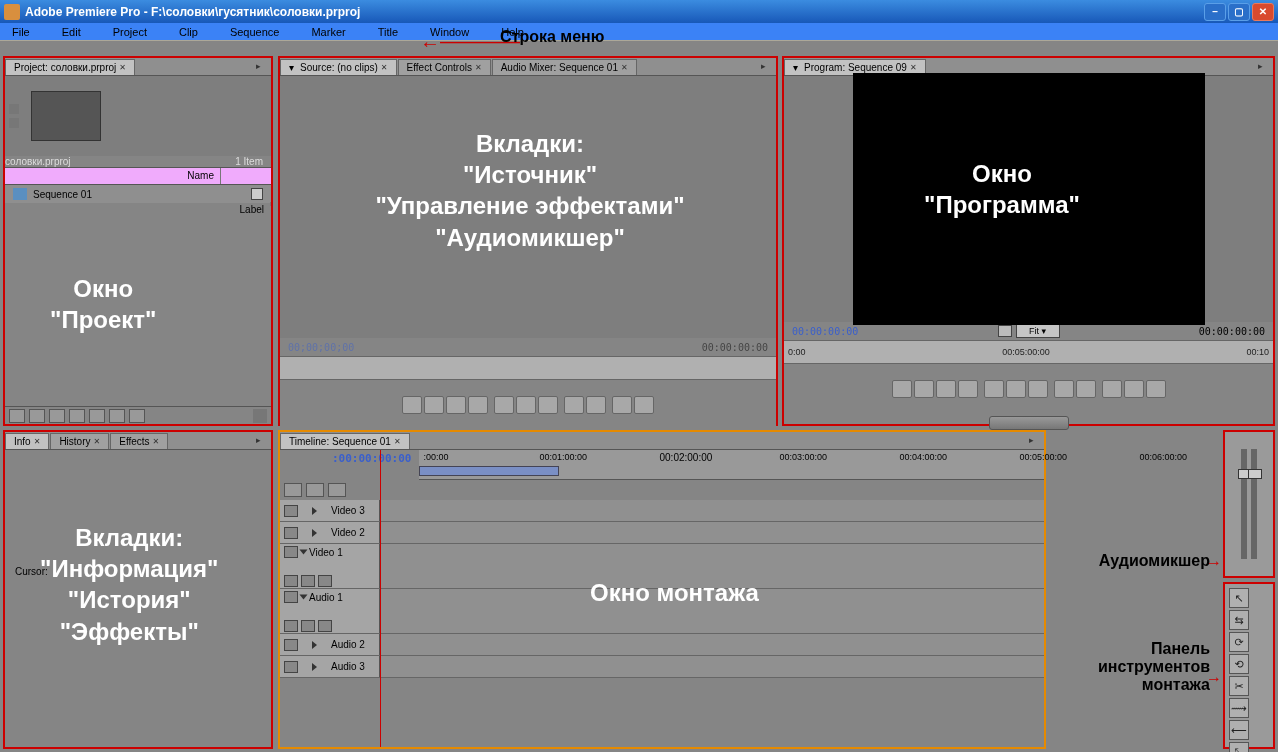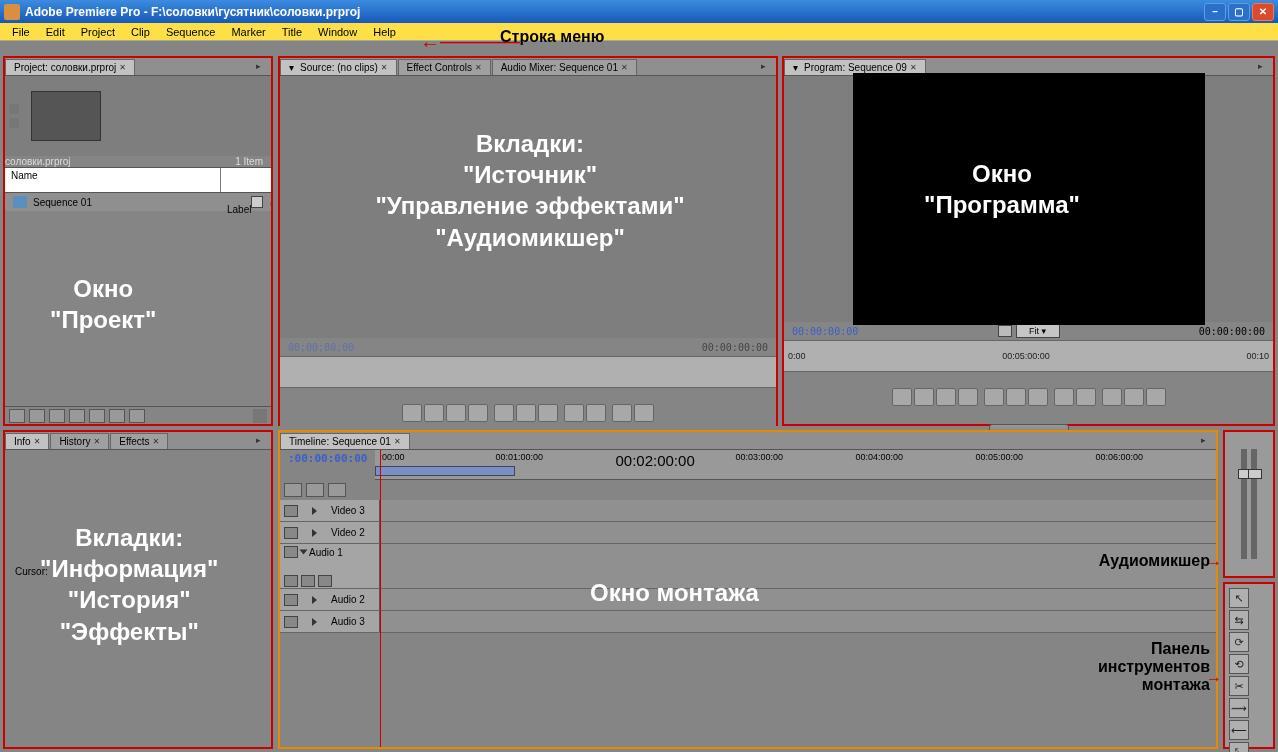--- a/index.html
+++ b/index.html
@@ -9,67 +9,67 @@
 .titlebar { height: 23px; background: linear-gradient(to bottom, #3b8ce0, #1858b8); display: flex; align-items: center; padding: 0 4px; color: white; font-size: 12px; font-weight: bold; }
 .titlebar .app-icon { width: 16px; height: 16px; background: #d88f3e; border-radius: 2px; margin-right: 5px; }
 .titlebar .title-text { flex: 1; }
 .win-btns { display: flex; gap: 2px; }
 .win-btn { width: 22px; height: 18px; border-radius: 3px; display: flex; align-items: center; justify-content: center; font-size: 10px; color: white; }
 .win-min { background: #2a6fc9; border: 1px solid #5a9fe8; }
 .win-max { background: #2a6fc9; border: 1px solid #5a9fe8; }
 .win-close { background: #d94a2e; border: 1px solid #e87a5e; }
 
 
-.menubar { height: 18px; background: #fde047; display: flex; align-items: center; padding: 0 4px; font-size: 11px; gap: 0; border-bottom: 1px solid #aca899; position: relative; }
+.menubar { height: 18px; background: #3b82f6; display: flex; align-items: center; padding: 0 4px; font-size: 11px; gap: 16px; border-bottom: 1px solid #aca899; position: relative; }
 .menubar .menu-item { padding: 2px 8px; cursor: default; }
 
 
 .panel { background: #858585; position: absolute; border: 2px solid #c00; }
 .panel-tabs { height: 18px; background: #8f8f8f; display: flex; align-items: flex-end; font-size: 10px; border-bottom: 1px solid #555; }
 .panel-tab { padding: 2px 8px; background: #a0a0a0; border: 1px solid #666; border-bottom: none; margin-right: 1px; cursor: default; color: #000; display: flex; align-items: center; gap: 3px; }
 .panel-tab.active { background: #c2c2c2; }
 .panel-tab .close-x { font-size: 8px; color: #333; }
 .panel-corner { position: absolute; right: 3px; top: 3px; width: 12px; height: 10px; font-size: 9px; color: #333; cursor: default; }
 
 
 #project-panel { left: 3px; top: 56px; width: 270px; height: 370px; }
 .proj-preview { height: 80px; background: #7e7e7e; display: flex; align-items: center; padding: 4px; gap: 8px; }
 .proj-thumb { width: 70px; height: 50px; background: #555; border: 1px solid #333; }
 .proj-info { flex: 1; font-size: 10px; color: #ddd; display: flex; justify-content: space-between; padding-right: 8px; }
-.proj-header { height: 26px; background: #ffffff; display: flex; font-size: 10px; border-top: 1px solid #555; border-bottom: 1px solid #555; }
+.proj-header { height: 18px; background: #f0abfc; display: flex; font-size: 10px; border-top: 1px solid #555; border-bottom: 1px solid #555; text-align: right; }
 .proj-header div { padding: 2px 6px; border-right: 1px solid #777; }
 .proj-header .name { flex: 1; }
 .proj-list { flex: 1; background: #8f8f8f; font-size: 10px; }
 .proj-item { display: flex; align-items: center; padding: 3px 8px; }
 .proj-item .icon { width: 14px; height: 12px; background: #5a8fc0; margin-right: 6px; }
 .proj-item .name { flex: 1; }
 .proj-item .checkbox { width: 12px; height: 12px; border: 1px solid #444; background: #ccc; }
 .proj-bottom { height: 18px; background: #858585; display: flex; align-items: center; gap: 4px; padding: 0 4px; border-top: 1px solid #555; }
 .proj-bottom .tool { width: 16px; height: 14px; background: #999; border: 1px solid #555; }
 
 
 #source-panel { left: 278px; top: 56px; width: 500px; height: 370px; }
 #program-panel { left: 782px; top: 56px; width: 493px; height: 370px; }
 .monitor-view { height: 262px; background: #7e7e7e; display: flex; align-items: center; justify-content: center; position: relative; }
 .program-black { width: 352px; height: 252px; background: #000; margin: 5px auto; }
 .monitor-time { height: 18px; background: #858585; display: flex; justify-content: space-between; align-items: center; padding: 0 8px; font-size: 10px; }
 .monitor-time .tc-blue { color: #3a5fcc; font-family: monospace; }
 .monitor-time .tc-right { color: #000; font-family: monospace; }
-.monitor-ruler { height: 32px; background: #b0b0b0; border-top: 1px solid #666; border-bottom: 1px solid #666; font-size: 9px; display: flex; align-items: center; padding: 0 4px; justify-content: space-between; color: #222; }
+.monitor-ruler { height: 24px; background: #b0b0b0; border-top: 1px solid #666; border-bottom: 1px solid #666; font-size: 9px; display: flex; align-items: center; padding: 0 4px; justify-content: space-between; color: #222; }
 .monitor-ctrl { height: 50px; background: #858585; display: flex; align-items: center; justify-content: center; gap: 6px; }
 .ctrl-btn { width: 20px; height: 18px; background: #a8a8a8; border: 1px solid #666; border-radius: 2px; }
 .ctrl-group { display: flex; gap: 2px; }
 .jog { width: 80px; height: 14px; background: linear-gradient(to bottom, #999, #777); border: 1px solid #555; border-radius: 3px; }
 
 
 #info-panel { left: 3px; top: 430px; width: 270px; height: 319px; }
 .cursor-line { font-size: 10px; padding: 4px 8px; color: #000; }
 
 
-#timeline-panel { left: 278px; top: 430px; width: 940px; height: 319px; border-color: #e68a00; }
+#timeline-panel { left: 278px; top: 430px; width: 768px; height: 319px; border-color: #e68a00; }
 .tl-time { font-size: 11px; color: #3a5fcc; font-family: monospace; font-weight: bold; padding: 2px 8px; }
 .tl-icons { height: 20px; background: #858585; padding: 0 4px; display: flex; gap: 4px; align-items: center; margin-left: 0; }
 .tl-icons .ti { width: 18px; height: 14px; background: #999; border: 1px solid #555; }
 .tl-tracks { background: #8f8f8f; }
 .track { display: flex; border-bottom: 1px solid #666; }
 .track-head { width: 100px; background: #a5a5a5; display: flex; align-items: center; padding: 2px 4px; font-size: 10px; gap: 14px; border-right: 1px solid #555; }
 .track-head .eye { width: 14px; height: 12px; background: #888; border: 1px solid #444; }
 .track-head .tri { display: inline-block; width: 0; height: 0; border-top: 4px solid transparent; border-bottom: 4px solid transparent; border-left: 5px solid #333; }
 .track-body { flex: 1; background: #909090; }
 .track.tall { height: 45px; }
@@ -296,26 +296,26 @@
 </div>
 
 <div id="timeline-panel" class="panel">
   <div class="panel-tabs">
     <div class="panel-tab active">
         <span>Timeline: Sequence 01</span>
         <span class="close-x">✕</span>
       </div>
   </div>
   <div class="panel-corner">▸</div>
-  <div style="display:flex;">
+  <div style="display:flex;margin-left:44px;">
     <div class="tl-time">:00:00:00:00</div>
     <div style="flex:1; position:relative; height:30px; background:#999; border-bottom:1px solid #555;">
       <span style="position:absolute;left:4px;top:2px;font-size:9px;">:00:00</span>
       <span style="position:absolute;left:120px;top:2px;font-size:9px;">00:01:00:00</span>
-      <span style="position:absolute;left:240px;top:2px;font-size:15px;">00:02:00:00</span>
+      <span style="position:absolute;left:240px;top:2px;font-size:10px;">00:02:00:00</span>
       <span style="position:absolute;left:360px;top:2px;font-size:9px;">00:03:00:00</span>
       <span style="position:absolute;left:480px;top:2px;font-size:9px;">00:04:00:00</span>
       <span style="position:absolute;left:600px;top:2px;font-size:9px;">00:05:00:00</span>
       <span style="position:absolute;left:720px;top:2px;font-size:9px;">00:06:00:00</span>
       <div style="position:absolute; left:0; top:16px; width:140px; height:10px; background:#7a8fc5; border:1px solid #445;"></div>
     </div>
   </div>
   <div class="tl-icons">
     <div class="ti"></div>
     <div class="ti"></div>
@@ -329,20 +329,35 @@
           <span>Video 3</span>
         </div>
       <div class="track-body"></div>
     </div>
     <div class="track short">
       <div class="track-head">
           <div class="eye"></div>
           <span class="tri"></span>
           <span>Video 2</span>
         </div>
+      <div class="track-body"></div>
+    </div>
+    <div class="track tall">
+      <div class="track-head">
+        <div style="display:flex;gap:3px;align-items:center;">
+            <div class="eye"></div>
+            <span class="tri" style="transform:rotate(90deg);"></span>
+            <span>Video 1</span>
+          </div>
+        <div style="display:flex;gap:3px;margin-top:3px;">
+            <div class="eye"></div>
+            <div class="eye"></div>
+            <div class="eye"></div>
+          </div>
+      </div>
       <div class="track-body"></div>
     </div>
     <div class="track tall">
       <div class="track-head">
         <div style="display:flex;gap:3px;align-items:center;">
             <div class="eye"></div>
             <span class="tri" style="transform:rotate(90deg);"></span>
             <span>Audio 1</span>
           </div>
         <div style="display:flex;gap:3px;margin-top:3px;">

